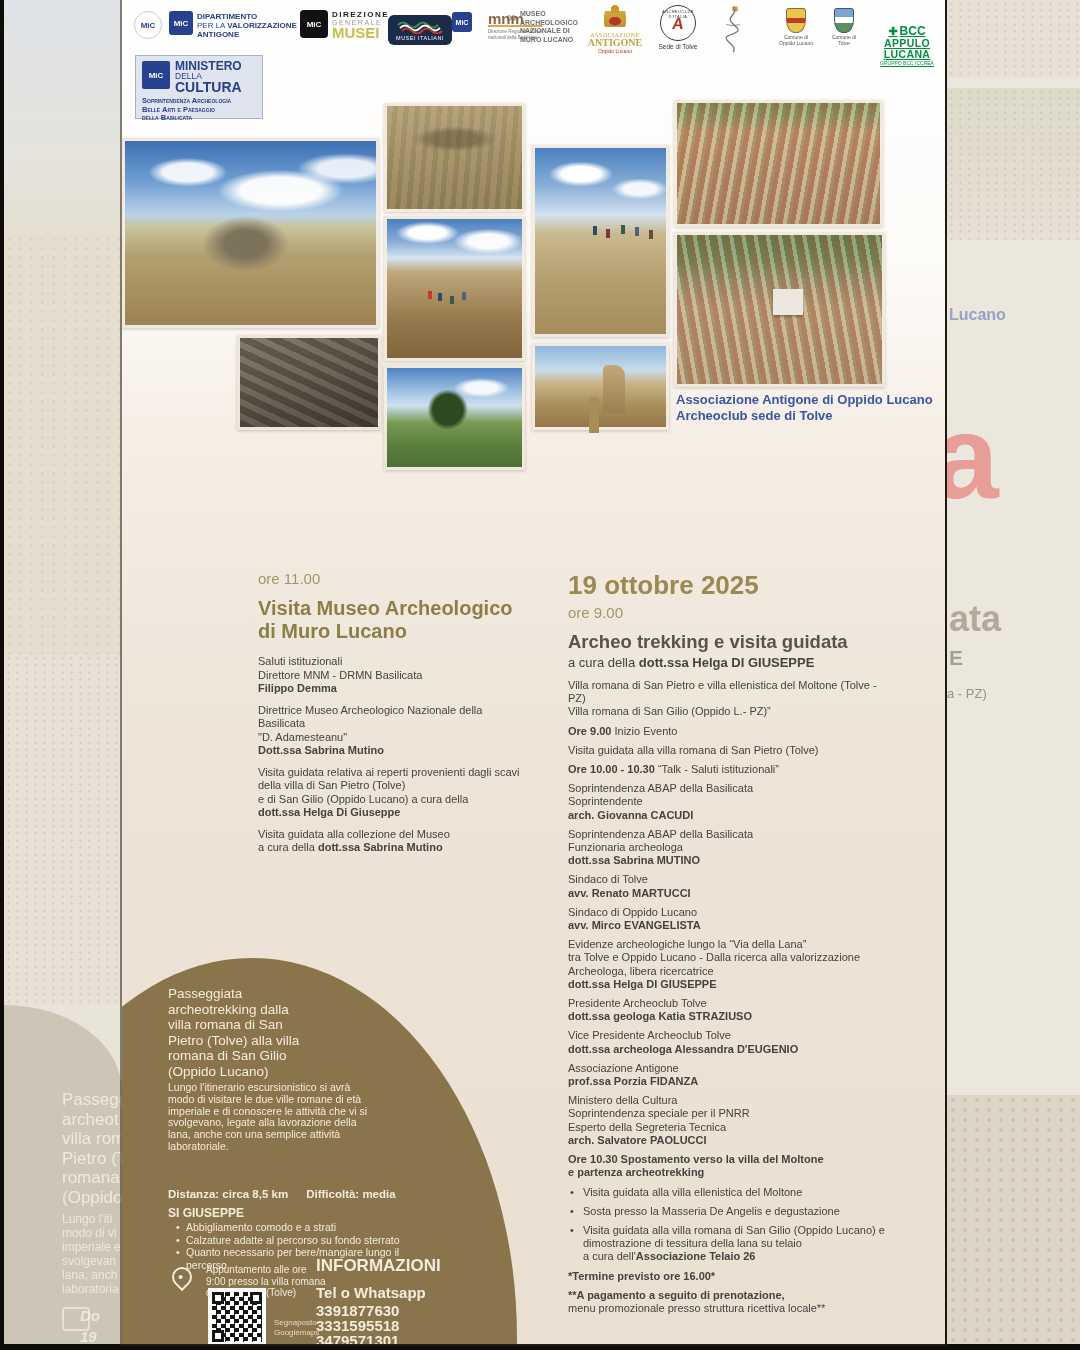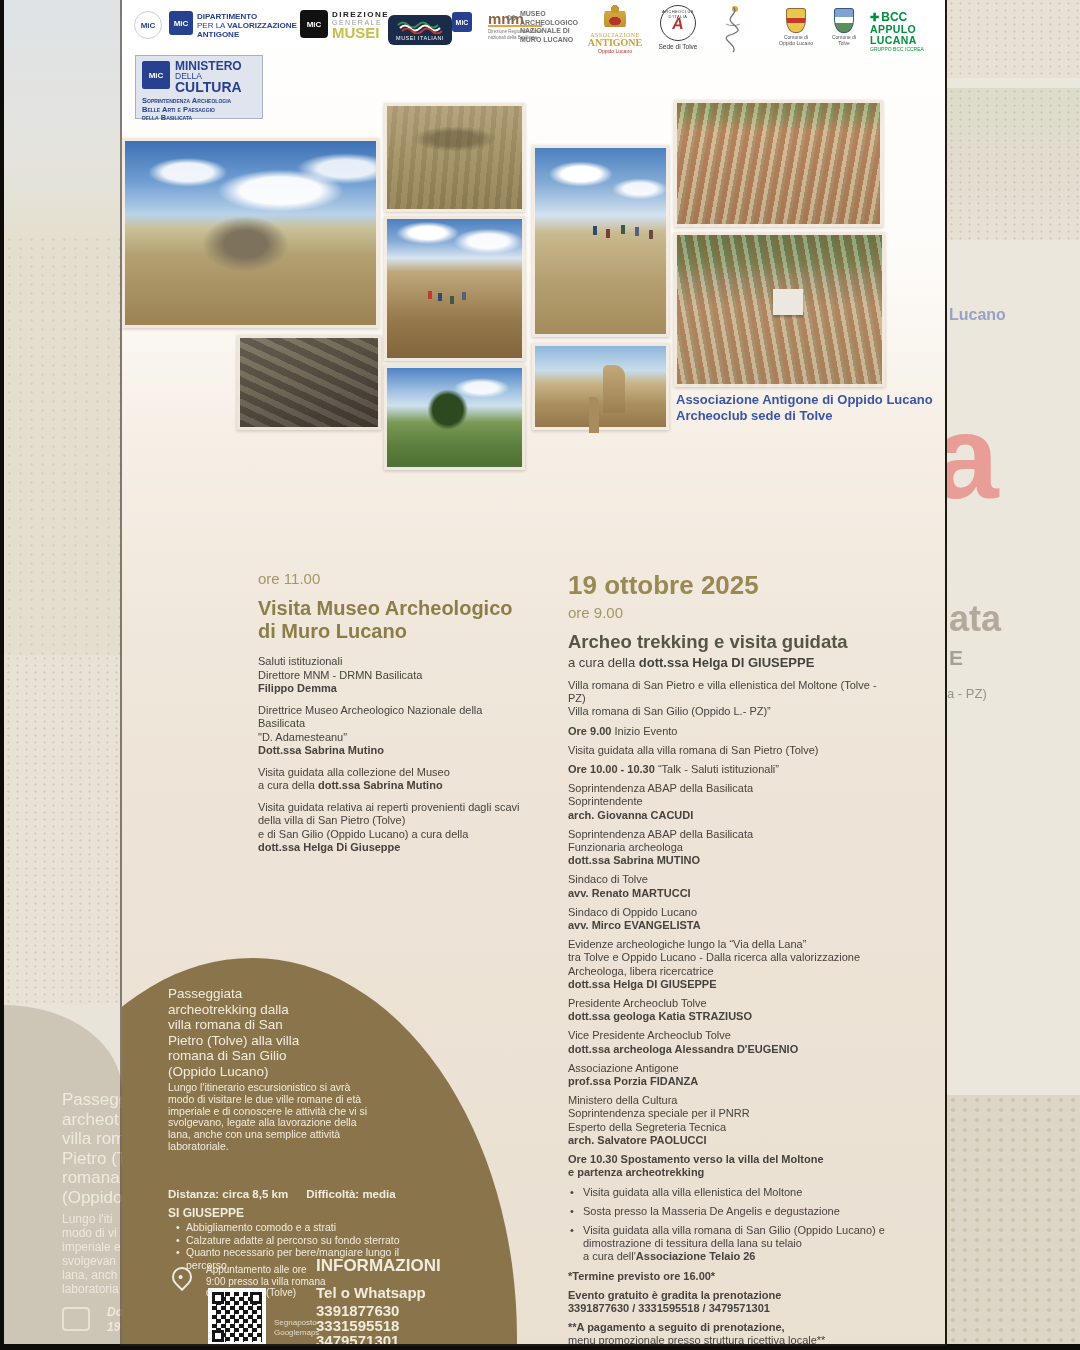--- a/index.html
+++ b/index.html
@@ -11,21 +11,21 @@
            background:linear-gradient(180deg,#dfe3e7 0%,#e5e3dc 70%,#e5dfd2 100%);}
   .bgl-land{position:absolute;left:0;top:235px;width:100%;height:420px;background:#e4decf;
             background-image:radial-gradient(rgba(150,130,100,.14) 1.5px,transparent 1.6px);background-size:11px 9px;}
   .bgl-vil{position:absolute;left:0;top:655px;width:100%;height:350px;background:#e7e1d6;
            background-image:radial-gradient(rgba(120,110,95,.15) 1.5px,transparent 1.6px);background-size:9px 7px;}
   .bgl-blob{position:absolute;left:0;top:1005px;width:118px;height:345px;background:#cdc5b5;
             border-top-right-radius:260px 190px;color:#f4f1e8;}
   .bgl-head{position:absolute;left:58px;top:85px;font-size:17px;line-height:19.5px;opacity:.85;white-space:nowrap;}
   .bgl-body{position:absolute;left:58px;top:207px;font-size:12px;line-height:14px;opacity:.8;white-space:nowrap;}
   .bgl-cal{position:absolute;left:58px;top:302px;width:24px;height:20px;border:2px solid #f4f1e8;border-radius:4px;opacity:.65;}
-  .bgl-meta{position:absolute;left:103px;top:300px;font-size:12px;line-height:15px;font-weight:bold;font-style:italic;opacity:.8;}
+  .bgl-meta{position:absolute;left:76px;top:300px;font-size:15px;line-height:21px;font-weight:bold;font-style:italic;opacity:.8;}
   .bg-right{position:absolute;left:947px;top:0;width:150px;height:1344px;background:#ece7dd;overflow:hidden;}
   .bgr-v1{position:absolute;left:0;top:0;width:100%;height:78px;background:#e7e1d5;
           background-image:radial-gradient(rgba(160,120,95,.18) 1.5px,transparent 1.6px);background-size:9px 7px;}
   .bgr-v2{position:absolute;left:0;top:88px;width:100%;height:152px;
           background:linear-gradient(180deg,#dcdcc9 0%,#e2dccf 45%,#e7e0d4 100%);
           background-image:radial-gradient(rgba(150,110,90,.16) 1.5px,transparent 1.6px),
                            linear-gradient(180deg,#dcdcc9 0%,#e2dccf 45%,#e7e0d4 100%);background-size:9px 7px,100% 100%;}
   .bgr-v3{position:absolute;left:0;top:1095px;width:100%;height:249px;background:#ddd5c6;
           background-image:radial-gradient(rgba(140,110,85,.18) 2px,transparent 2.1px);background-size:12px 10px;}
   .bgr-lucano{position:absolute;left:2px;top:306px;font-size:16px;font-weight:bold;color:#98a1c6;}
@@ -75,21 +75,21 @@
   .ac-ring{position:absolute;left:0;right:0;top:3px;font-size:4px;color:#3a3a3a;letter-spacing:.4px;}
   .ac-a{position:absolute;left:0;right:0;top:9px;font-size:16px;font-weight:bold;color:#b5342c;transform:skewX(-8deg);}
   .ac-sub{font-size:6.5px;color:#333;margin-top:2px;}
   .lg-telaio{left:596px;top:4px;}
   .lg-oppido{left:652px;top:8px;width:44px;text-align:center;}
   .lg-tolve{left:700px;top:8px;width:44px;text-align:center;}
   .shield{width:18px;height:23px;margin:0 auto;border-radius:3px 3px 9px 9px/3px 3px 13px 13px;}
   .shield-opp{background:linear-gradient(180deg,#e8c84a 0 38%,#c23a2e 38% 60%,#e8c84a 60%);border:1px solid #96653a;}
   .shield-tol{background:linear-gradient(180deg,#7fa3d0 0 35%,#ffffff 35% 62%,#5d8f5a 62%);border:1px solid #35577e;}
   .crest-sub{font-size:5px;color:#555;line-height:6px;margin-top:1px;}
-  .lg-bcc{left:748px;top:11px;width:74px;color:#00913d;}
+  .lg-bcc{left:748px;top:25px;width:74px;text-align:center;color:#00913d;text-decoration:underline;}
   .bcc-top{font-size:12px;font-weight:bold;line-height:13px;}
   .bcc-plus{font-size:11px;margin-right:2px;}
   .bcc-l2{font-size:10.5px;font-weight:bold;letter-spacing:.4px;line-height:11px;}
   .bcc-l3{font-size:5px;line-height:7px;}
   
   .mic-box{position:absolute;left:13px;top:55px;width:128px;height:64px;background:#e0e4ee;border:1px solid #a9b2c4;
            padding:5px 6px 3px 6px;box-sizing:border-box;color:#27408f;}
   .mic-box-top{display:flex;gap:5px;}
   .mic-box .micsq{width:28px;height:28px;font-size:8px;border-radius:2px;}
   .mb-l1{font-size:12px;font-weight:bold;line-height:11px;}
@@ -333,22 +333,22 @@
         <span class="church"></span>
       </div>
     <div class="caption">Associazione Antigone di Oppido Lucano<br>Archeoclub sede di Tolve</div>
 
 
     <div class="col col-left">
       <div class="ore">ore 11.00</div>
       <h3 class="h2-left">Visita Museo Archeologico<br>di Muro Lucano</h3>
       <p class="body-p">Saluti istituzionali<br>Direttore MNM - DRMN Basilicata<br><b>Filippo Demma</b></p>
       <p class="body-p">Direttrice Museo Archeologico Nazionale della Basilicata<br>"D. Adamesteanu"<br><b>Dott.ssa Sabrina Mutino</b></p>
+      <p class="body-p">Visita guidata relativa ai reperti provenienti dagli scavi<br>della villa di San Pietro (Tolve)<br>e di San Gilio (Oppido Lucano) a cura della<br><b>dott.ssa Helga Di Giuseppe</b></p>
       <p class="body-p">Visita guidata alla collezione del Museo<br>a cura della <b>dott.ssa Sabrina Mutino</b></p>
-      <p class="body-p">Visita guidata relativa ai reperti provenienti dagli scavi<br>della villa di San Pietro (Tolve)<br>e di San Gilio (Oppido Lucano) a cura della<br><b>dott.ssa Helga Di Giuseppe</b></p>
     </div>
 
     <div class="col col-right">
       <h2 class="date-h">19 ottobre 2025</h2>
       <div class="ore">ore 9.00</div>
       <h3 class="h2-right">Archeo trekking e visita guidata</h3>
       <div class="sub-right">a cura della <b>dott.ssa Helga DI GIUSEPPE</b></div>
       <p class="body-p">Villa romana di San Pietro e villa ellenistica del Moltone (Tolve - PZ)<br>Villa romana di San Gilio (Oppido L.- PZ)”</p>
       <p class="body-p"><b>Ore 9.00</b> Inizio Evento</p>
       <p class="body-p">Visita guidata alla villa romana di San Pietro (Tolve)</p>
@@ -362,21 +362,20 @@
       <p class="body-p">Vice Presidente Archeoclub Tolve<br><b>dott.ssa archeologa Alessandra D'EUGENIO</b></p>
       <p class="body-p">Associazione Antigone<br><b>prof.ssa Porzia FIDANZA</b></p>
       <p class="body-p">Ministero della Cultura<br>Soprintendenza speciale per il PNRR<br>Esperto della Segreteria Tecnica<br><b>arch. Salvatore PAOLUCCI</b></p>
       <p class="body-p"><b>Ore 10.30 Spostamento verso la villa del Moltone<br>e partenza archeotrekking</b></p>
       <ul class="blist">
         <li>Visita guidata alla villa ellenistica del Moltone</li>
         <li>Sosta presso la Masseria De Angelis e degustazione</li>
         <li>Visita guidata alla villa romana di San Gilio (Oppido Lucano) e<br>dimostrazione di tessitura della lana su telaio<br>a cura dell'<b>Associazione Telaio 26</b></li>
       </ul>
       <p class="body-p"><b>*Termine previsto ore 16.00*</b></p>
-      <p class="body-p"><b>Evento gratuito è gradita la prenotazione<br>3391877630 / 3331595518 / 3479571301</b></p>
       <p class="body-p"><b>**A pagamento a seguito di prenotazione,</b><br>menu promozionale presso struttura ricettiva locale**</p>
     </div>
 
     <div class="blob-shape"></div>
     <div class="blob">
       <div class="blob-head">Passeggiata<br>archeotrekking dalla<br>villa romana di San<br>Pietro (Tolve) alla villa<br>romana di San Gilio<br>(Oppido Lucano)</div>
       <div class="blob-body">Lungo l'itinerario escursionistico si avrà<br>modo di visitare le due ville romane di età<br>imperiale e di conoscere le attività che vi si<br>svolgevano, legate alla lavorazione della<br>lana, anche con una semplice attività<br>laboratoriale.</div>
       <div class="blob-dist">
         <span>Distanza: circa 8,5 km</span><span class="gap"></span><span>Difficoltà: media</span>
       </div>

